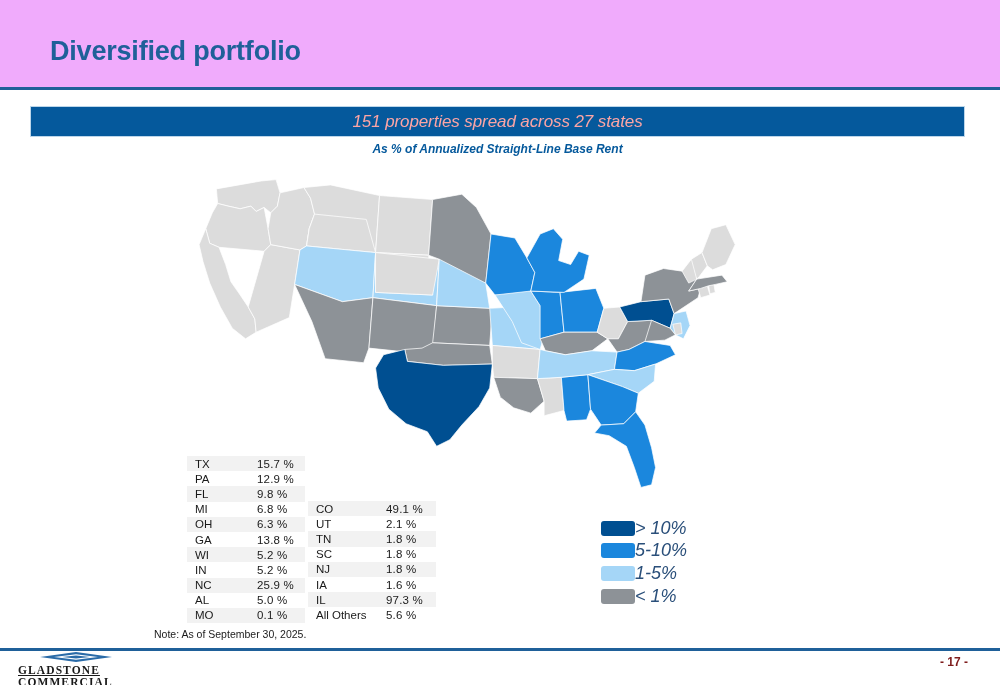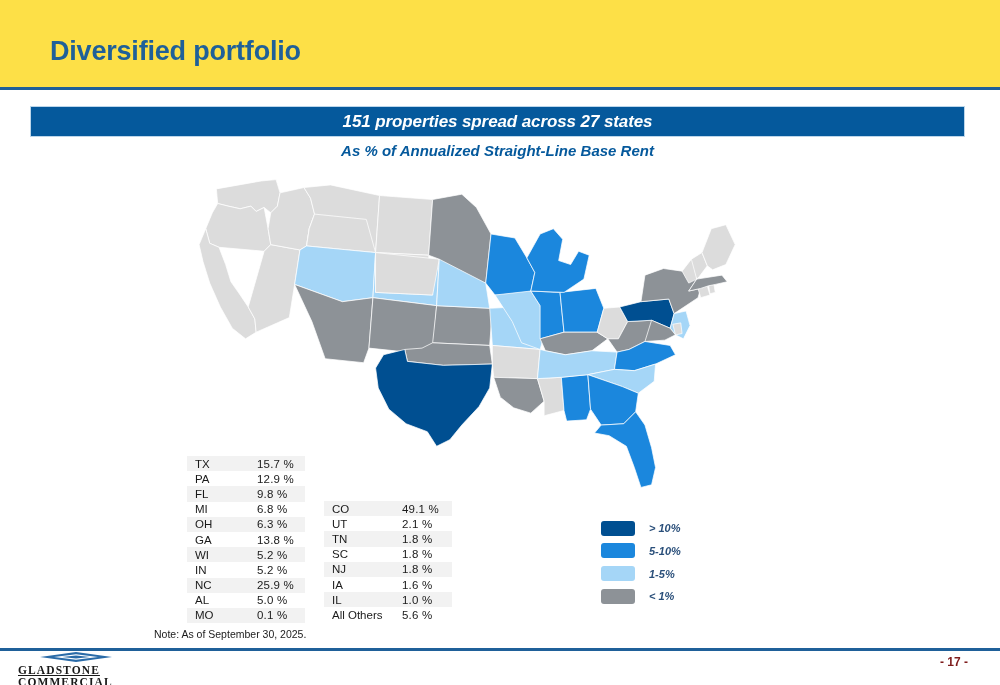--- a/index.html
+++ b/index.html
@@ -6,48 +6,48 @@
   body{
     width:1000px;height:685px;overflow:hidden;position:relative;
     background:#ffffff;
     font-family:"Liberation Sans", sans-serif;
   }
   #slide{position:absolute;inset:0;background:#ffffff;}
 
   
   .header{
     position:absolute;left:0;top:0;width:1000px;height:87px;
-    background:#fde047;
+    background:#f0abfc;
   }
   .header-title{
     position:absolute;left:50px;top:36px;
     font-size:27px;font-weight:bold;color:#1f6099;
     letter-spacing:-0.2px;white-space:nowrap;
   }
   .header-rule{
     position:absolute;left:0;top:87px;width:1000px;height:3px;
     background:#1f6099;
   }
 
   
   .banner{
     position:absolute;left:30px;top:106px;width:935px;height:31px;
     background:#05599c;
     border:1px solid #bcd6ea;
     box-sizing:border-box;
     display:flex;align-items:center;justify-content:center;
   }
   .banner-text{
-    color:#ffffff;font-size:17px;font-weight:bold;font-style:italic;
+    color:#fca5a5;font-size:17px;font-weight:normal;font-style:italic;
     letter-spacing:-0.1px;
   }
   .subtitle{
     position:absolute;left:30px;top:142px;width:935px;
     text-align:center;
-    color:#05599c;font-size:15px;font-weight:bold;font-style:italic;
+    color:#05599c;font-size:12px;font-weight:bold;font-style:italic;
   }
 
   
   .map-wrap{
     position:absolute;left:175px;top:165px;width:640px;height:345px;
   }
   .map-wrap svg{display:block;width:100%;height:100%;}
   .map-wrap svg path{stroke:#ffffff;stroke-width:1.1;stroke-linejoin:round;}
 
   
@@ -57,31 +57,31 @@
   }
   .table .row{
     display:flex;align-items:center;height:15.2px;
     padding:0 6px 0 8px;
     box-sizing:border-box;
   }
   .table .row.alt{background:#f2f2f2;}
   .table .st{flex:0 0 auto;width:62px;text-align:left;}
   .table .val{flex:1 1 auto;text-align:left;letter-spacing:0.2px;}
   #table-primary{left:179px;top:456px;width:118px;margin-left:8px;}
-  #table-secondary{left:324px;top:501px;width:128px;}
+  #table-secondary{left:308px;top:501px;width:128px;}
   #table-secondary .st{width:70px;}
 
   
   .legend{position:absolute;left:601px;top:519px;}
   .legend .lrow{display:flex;align-items:center;height:18.5px;margin-bottom:4.2px;}
   .legend .sw{
     width:34px;height:15px;border-radius:3px;flex:0 0 auto;
   }
   .legend .lbl{
-    margin-left:14px;font-size:11px;font-style:italic;font-weight:bold;
+    margin-left:0;font-size:18px;font-style:italic;font-weight:normal;
     color:#2a4f7a;white-space:nowrap;
   }
 
   
   .note{
     position:absolute;left:110px;top:628px;
     font-size:10.5px;color:#1a1a1a;padding-left:44px;
   }
   .footer-rule{
     position:absolute;left:0;top:648px;width:1000px;height:2.5px;
@@ -237,21 +237,21 @@
       <div class="row alt">
         <span class="st">NJ</span>
         <span class="val">1.8 %</span>
       </div>
       <div class="row">
         <span class="st">IA</span>
         <span class="val">1.6 %</span>
       </div>
       <div class="row alt">
         <span class="st">IL</span>
-        <span class="val">1.0 %</span>
+        <span class="val">97.3 %</span>
       </div>
       <div class="row">
         <span class="st">All Others</span>
         <span class="val">5.6 %</span>
       </div>
     </div>
 
   <div class="legend" id="legend">
       <div class="lrow">
         <span class="sw" style="background: rgb(0, 79, 145);"></span>

